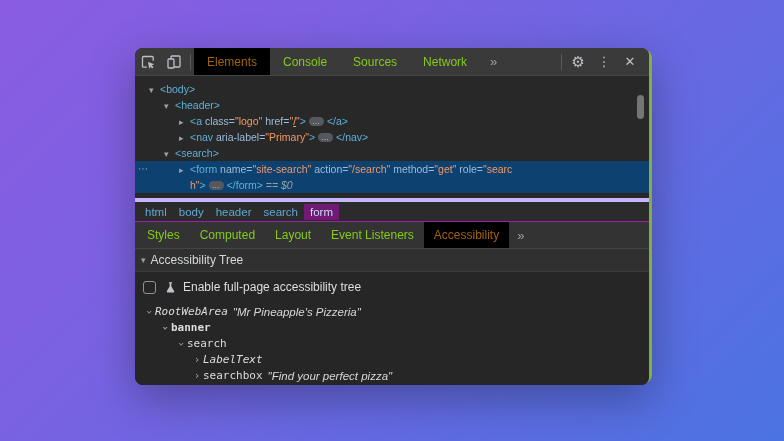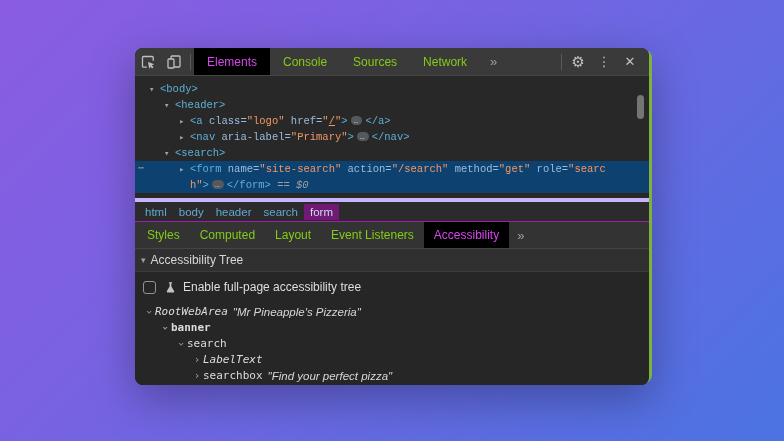--- a/index.html
+++ b/index.html
@@ -17,33 +17,33 @@
             border-radius:8px; overflow:hidden; display:flex; flex-direction:column; }
 
   
   .toolbar { height:28px; background:#3a3a3a; display:flex; align-items:stretch;
              flex:0 0 28px; border-bottom:1px solid #454545; }
   .icon-btn { width:26px; display:flex; align-items:center; justify-content:center; }
   .vsep { width:1px; height:16px; background:#5a5a5a; align-self:center; margin:0 3px; }
   .tabs { display:flex; align-items:stretch; }
   .tab { padding:0 13px; display:flex; align-items:center; font-size:12px;
          color:#84cc16; white-space:nowrap; }
-  .tab.active { background:#000; color:#d946ef; }
+  .tab.active { background:#000; color:#a16207; }
   .more-tabs { color:#9aa0a6; font-size:13px; display:flex; align-items:center;
                padding:0 10px; }
   .toolbar-right { margin-left:auto; display:flex; align-items:stretch; padding-right:6px; }
   .tb-glyph { display:flex; align-items:center; justify-content:center; width:26px;
               color:#bdc1c6; }
   .gear { font-size:15px; }
   .kebab { font-size:13px; letter-spacing:0; }
   .closex { font-size:13px; }
 
   
   .dom-tree { position:relative; flex:0 0 122px; background:#282828; padding-top:5px;
-              font-family:Liberation Mono, monospace; font-size:10.5px;
+              font-family:Liberation Sans, sans-serif; font-size:10.5px;
               overflow:hidden; }
   .dt-row { position:relative; height:16px; line-height:16px; white-space:pre;
             padding-left:14px; color:#e8eaed; }
   .dt-row.sel { background:#0d416f; }
   .dt-gutter { position:absolute; left:3px; top:0; color:#9aa0a6; font-size:10px;
                letter-spacing:1px; }
   .dt-pad { display:inline-block; height:1px; }
   .dt-arrow { display:inline-block; width:11px; color:#9aa0a6; font-size:9px; }
   .tk-tag { color:#5db0d7; }
   .tk-attr { color:#9bbbdc; }

